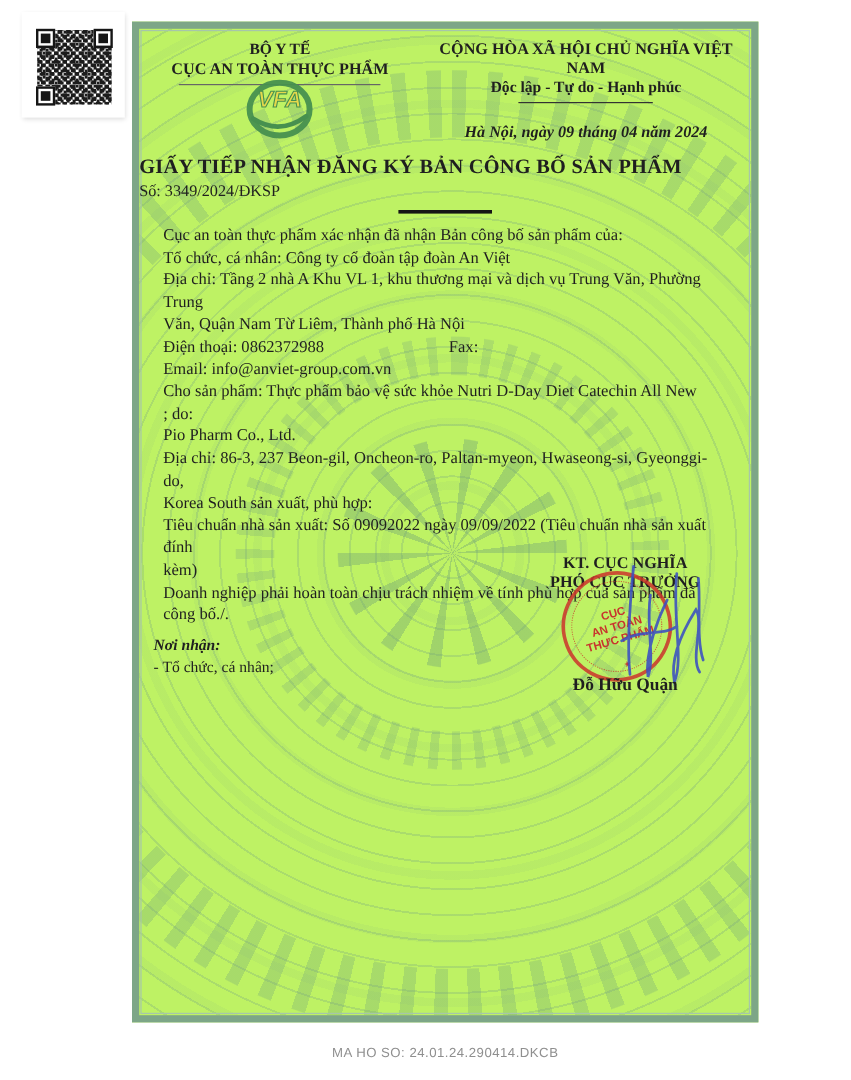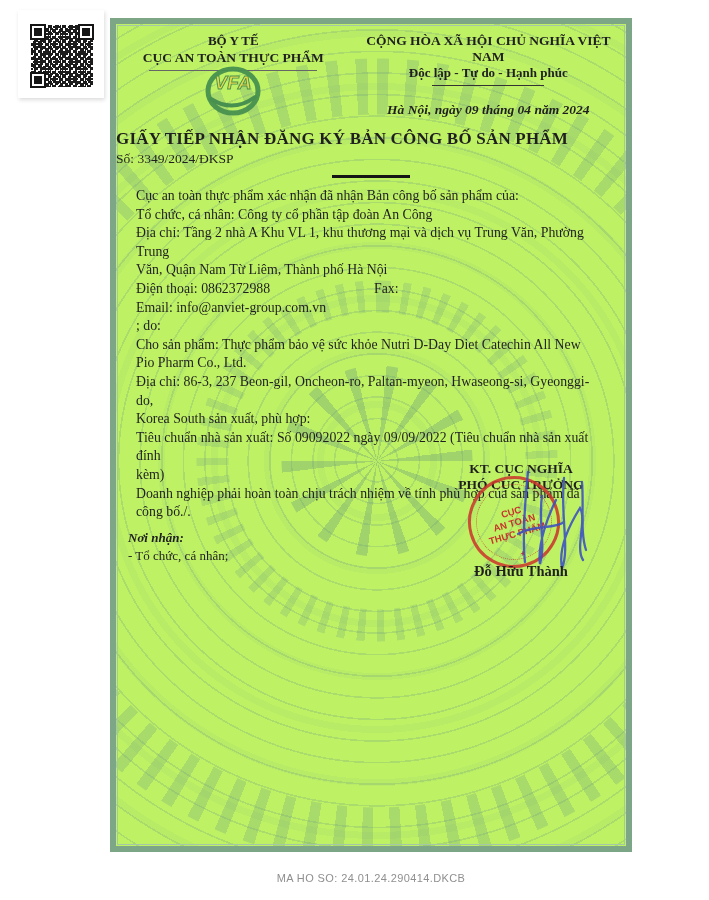--- a/index.html
+++ b/index.html
@@ -137,30 +137,30 @@
     </div>
 
     <div class="title-sec">
       <div class="doc-title">GIẤY TIẾP NHẬN ĐĂNG KÝ BẢN CÔNG BỐ SẢN PHẨM</div>
       <div class="doc-number">Số: 3349/2024/ĐKSP</div>
       <div class="num-bar"></div>
     </div>
 
     <div class="body-text">
       <p>Cục an toàn thực phẩm xác nhận đã nhận Bản công bố sản phẩm của:</p>
-      <p>Tổ chức, cá nhân: Công ty cổ phần tập đoàn An Công</p>
+      <p>Tổ chức, cá nhân: Công ty cổ đoàn tập đoàn An Việt</p>
       <p>Địa chỉ: Tầng 2 nhà A Khu VL 1, khu thương mại và dịch vụ Trung Văn, Phường Trung</p>
       <p>Văn, Quận Nam Từ Liêm, Thành phố Hà Nội</p>
       <p class="pf">
         <span>Điện thoại: 0862372988</span>
         <span class="fax">Fax:</span>
       </p>
       <p>Email: info@anviet-group.com.vn</p>
+      <p>Cho sản phẩm: Thực phẩm bảo vệ sức khỏe Nutri D-Day Diet Catechin All New</p>
       <p>; do:</p>
-      <p>Cho sản phẩm: Thực phẩm bảo vệ sức khỏe Nutri D-Day Diet Catechin All New</p>
       <p>Pio Pharm Co., Ltd.</p>
       <p>Địa chỉ: 86-3, 237 Beon-gil, Oncheon-ro, Paltan-myeon, Hwaseong-si, Gyeonggi-do,</p>
       <p>Korea South sản xuất, phù hợp:</p>
       <p>Tiêu chuẩn nhà sản xuất: Số 09092022 ngày 09/09/2022 (Tiêu chuẩn nhà sản xuất đính</p>
       <p>kèm)</p>
       <p>Doanh nghiệp phải hoàn toàn chịu trách nhiệm về tính phù hợp của sản phẩm đã công bố./.</p>
     </div>
 
     <div class="recipients">
       <div class="rec-head">Nơi nhận:</div>
@@ -185,16 +185,16 @@
   <svg class="sig-svg" viewBox="0 0 92 118">
     <g fill="none" stroke="#3b50c2" stroke-width="2.3" stroke-linecap="round" opacity="0.88">
       <path d="M16 10 C 13 40, 10 75, 13 100"></path>
       <path d="M30 34 C 26 60, 34 84, 28 102 C 25 82, 37 52, 44 38"></path>
       <path d="M52 16 C 48 52, 58 88, 50 106 C 46 86, 58 62, 68 46 C 75 58, 63 86, 71 98"></path>
       <path d="M6 72 C 22 62, 42 68, 52 60"></path>
       <path d="M70 20 C 72 44, 68 70, 74 88"></path>
     </g>
   </svg>
 
-  <div class="signer-name">Đỗ Hữu Thành</div>
+  <div class="signer-name">Đỗ Hữu Quận</div>
 </div>
 
 <div class="footer-code">MA HO SO: 24.01.24.290414.DKCB</div>
 
 </body></html>

